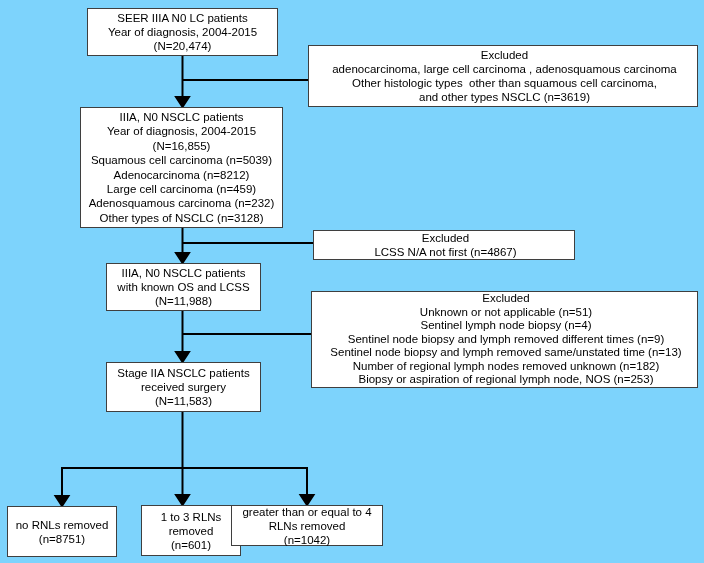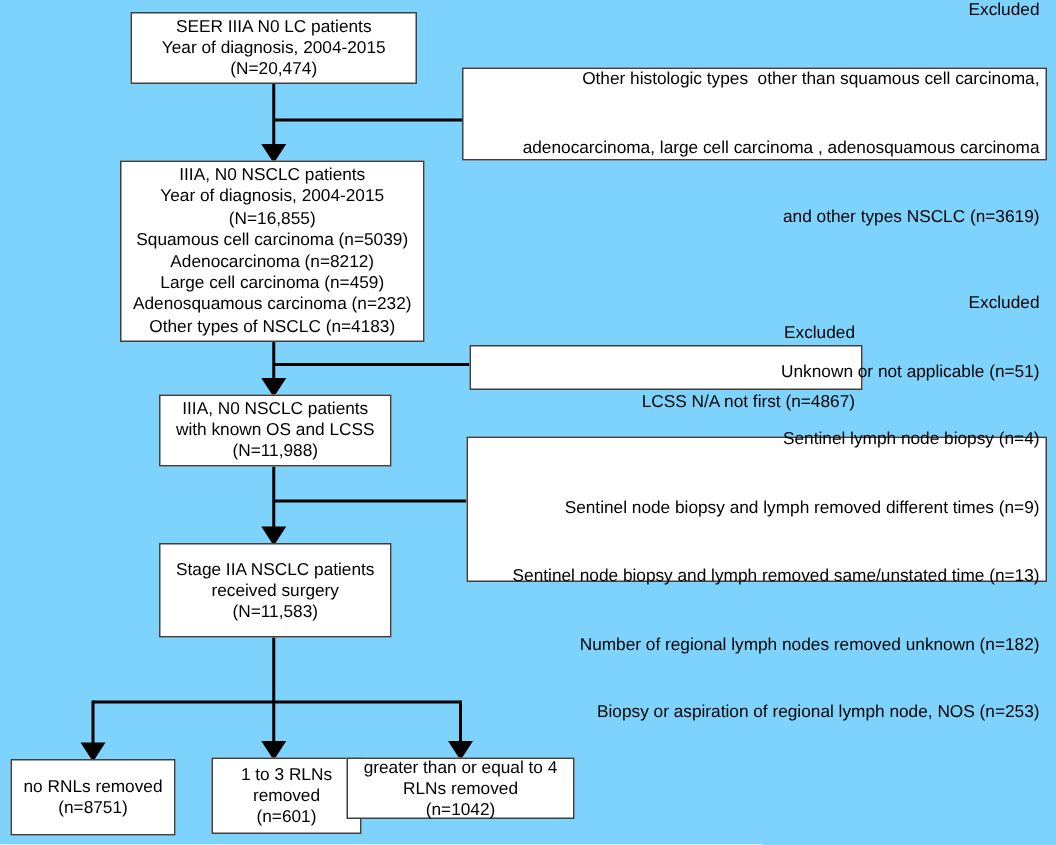--- a/index.html
+++ b/index.html
@@ -32,26 +32,25 @@
     line-height: 14px;
     display: flex;
     flex-direction: column;
     justify-content: center;
   }
   .box.centered {
     align-items: center;
     text-align: center;
   }
   .box.leftalign {
-    align-items: flex-end;
+    align-items: center;
     text-align: left;
     justify-content: center;
     padding-left: 7px;
     padding-right: 4px;
-    gap: 32px;
   }
   .box.dense { line-height: 14.4px; }
   .box.exc3lh { line-height: 13.6px; }
   .box div { white-space: pre; }
 </style>
 </head>
 <body>
 
 <div class="canvas">
 
@@ -88,34 +87,34 @@
   </svg>
 
   <div class="box centered" style="left:87px;  top:8px;   width:191px; height:48px;">
       <div>SEER IIIA N0 LC patients</div>
       <div>Year of diagnosis, 2004-2015</div>
       <div>(N=20,474)</div>
     </div>
 
   <div class="box leftalign" style="left:308px; top:45px;  width:390px; height:62px;">
       <div>Excluded</div>
+      <div>adenocarcinoma, large cell carcinoma , adenosquamous carcinoma</div>
       <div>Other histologic types  other than squamous cell carcinoma,</div>
-      <div>adenocarcinoma, large cell carcinoma , adenosquamous carcinoma</div>
       <div>and other types NSCLC (n=3619)</div>
     </div>
 
   <div class="box centered dense" style="left:80px;  top:107px; width:203px; height:121px;">
       <div>IIIA, N0 NSCLC patients</div>
       <div>Year of diagnosis, 2004-2015</div>
       <div>(N=16,855)</div>
       <div>Squamous cell carcinoma (n=5039)</div>
       <div>Adenocarcinoma (n=8212)</div>
       <div>Large cell carcinoma (n=459)</div>
       <div>Adenosquamous carcinoma (n=232)</div>
-      <div>Other types of NSCLC (n=4183)</div>
+      <div>Other types of NSCLC (n=3128)</div>
     </div>
 
   <div class="box leftalign" style="left:313px; top:230px; width:262px; height:30px;">
       <div>Excluded</div>
       <div>LCSS N/A not first (n=4867)</div>
     </div>
 
   <div class="box centered" style="left:106px; top:263px; width:155px; height:48px;">
       <div>IIIA, N0 NSCLC patients</div>
       <div>with known OS and LCSS</div>
@@ -125,21 +124,21 @@
   <div class="box leftalign exc3lh" style="left:311px; top:291px; width:387px; height:97px;">
       <div>Excluded</div>
       <div>Unknown or not applicable (n=51)</div>
       <div>Sentinel lymph node biopsy (n=4)</div>
       <div>Sentinel node biopsy and lymph removed different times (n=9)</div>
       <div>Sentinel node biopsy and lymph removed same/unstated time (n=13)</div>
       <div>Number of regional lymph nodes removed unknown (n=182)</div>
       <div>Biopsy or aspiration of regional lymph node, NOS (n=253)</div>
     </div>
 
-  <div class="box centered" style="left:106px; top:362px; width:155px; height:63px;">
+  <div class="box centered" style="left:106px; top:362px; width:155px; height:50px;">
       <div>Stage IIA NSCLC patients</div>
       <div>received surgery</div>
       <div>(N=11,583)</div>
     </div>
 
   <div class="box centered" style="left:7px;   top:506px; width:110px; height:51px;">
       <div>no RNLs removed</div>
       <div>(n=8751)</div>
     </div>
 

